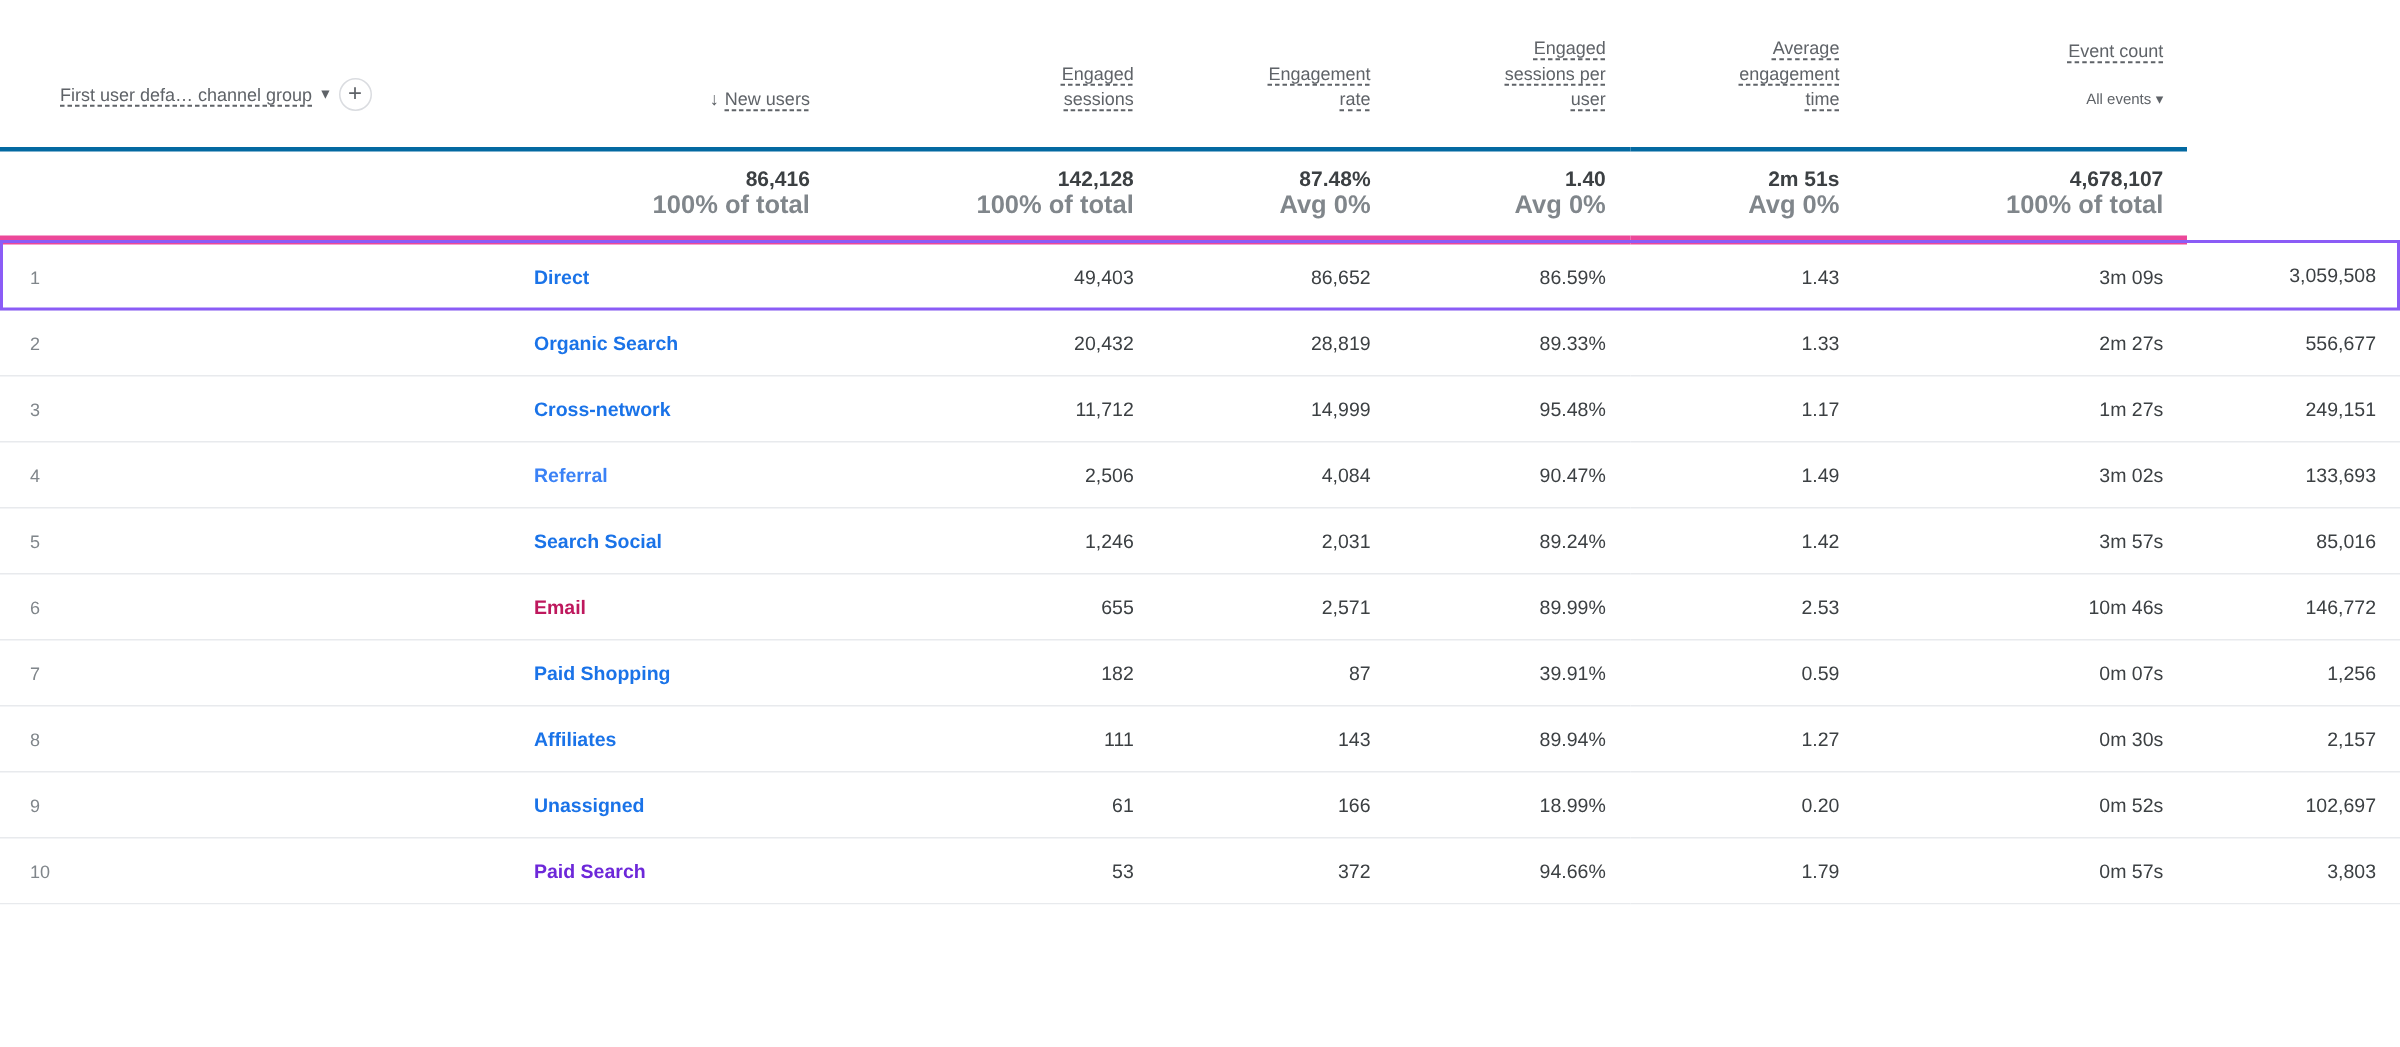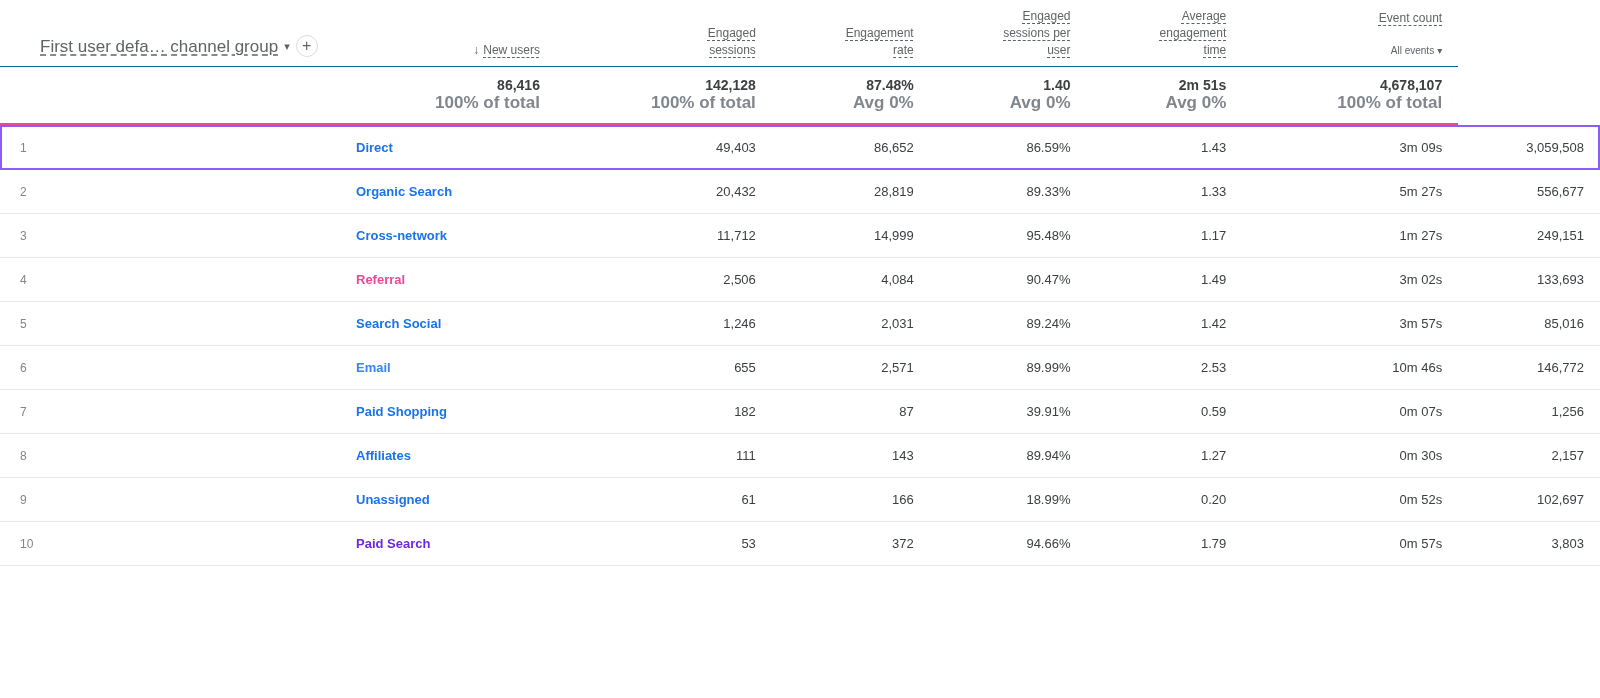--- a/index.html
+++ b/index.html
@@ -11,37 +11,37 @@
     }
     .table-container {
       width: 1600px;
       overflow: hidden;
     }
     table {
       width: 100%;
       border-collapse: collapse;
     }
     thead tr.header-row th {
-      padding: 8px 16px;
+      padding: 24px 16px;
       text-align: right;
       font-weight: 400;
       font-size: 12px;
       color: #5f6368;
       vertical-align: bottom;
-      border-bottom: 1px solid #0369a1;
+      border-bottom: 3px solid #0369a1;
       line-height: 1.4;
     }
     thead tr.header-row th.col-dim {
       text-align: left;
       padding-left: 20px;
     }
     thead tr.totals-row td {
       padding: 10px 16px;
       text-align: right;
-      border-bottom: 3px solid #ec4899;
+      border-bottom: 6px solid #ec4899;
       vertical-align: top;
     }
     thead tr.totals-row td.col-dim {
       text-align: left;
     }
     .totals-main {
       font-weight: 700;
       font-size: 14px;
       color: #3c4043;
       display: block;
@@ -106,21 +106,21 @@
   </style>
 </head>
 <body>
 
 <div class="table-container">
   <table>
     <thead>
       <tr class="header-row">
         <th class="col-dim col-header-dim">
           <div class="dim-header">
-            <span style="font-size:17px;color:#5f6368;text-decoration:underline;text-decoration-style:dashed;text-underline-offset:3px;cursor:pointer;">First user defa… channel group</span>
+            <span style="font-size:12px;color:#5f6368;text-decoration:underline;text-decoration-style:dashed;text-underline-offset:3px;cursor:pointer;">First user defa… channel group</span>
             <span style="font-size:11px;color:#5f6368;cursor:pointer;">▾</span>
             <span style="display:inline-flex;align-items:center;justify-content:center;width:22px;height:22px;border-radius:50%;border:1px solid #dadce0;color:#5f6368;cursor:pointer;font-size:16px;background:#fff;">+</span>
           </div>
         </th>
         <th style="cursor:pointer;">
           <span style="margin-right:4px;">↓</span><span class="underline-dashed">New users</span>
         </th>
         <th style="cursor:pointer;">
           <span class="underline-dashed">Engaged<br>sessions</span>
         </th>
@@ -182,56 +182,56 @@
           <td>3m 09s</td>
           <td>3,059,508</td>
         </tr>
         <tr>
           <td style="width: 40px; text-align: left; padding-left: 20px; font-size: 12px; color: rgb(128, 134, 139);">2</td>
           <td class="col-dim" style="cursor: pointer; color: rgb(26, 115, 232);">Organic Search</td>
           <td>20,432</td>
           <td>28,819</td>
           <td>89.33%</td>
           <td>1.33</td>
-          <td>5m 27s</td>
+          <td>2m 27s</td>
           <td>556,677</td>
         </tr>
         <tr>
           <td style="width: 40px; text-align: left; padding-left: 20px; font-size: 12px; color: rgb(128, 134, 139);">3</td>
           <td class="col-dim" style="cursor: pointer; color: rgb(26, 115, 232);">Cross-network</td>
           <td>11,712</td>
           <td>14,999</td>
           <td>95.48%</td>
           <td>1.17</td>
           <td>1m 27s</td>
           <td>249,151</td>
         </tr>
         <tr>
           <td style="width: 40px; text-align: left; padding-left: 20px; font-size: 12px; color: rgb(128, 134, 139);">4</td>
-          <td class="col-dim" style="cursor: pointer; color: #ec4899;">Referral</td>
+          <td class="col-dim" style="cursor: pointer; color: #3b82f6;">Referral</td>
           <td>2,506</td>
           <td>4,084</td>
           <td>90.47%</td>
           <td>1.49</td>
           <td>3m 02s</td>
           <td>133,693</td>
         </tr>
         <tr>
           <td style="width: 40px; text-align: left; padding-left: 20px; font-size: 12px; color: rgb(128, 134, 139);">5</td>
           <td class="col-dim" style="cursor: pointer; color: rgb(26, 115, 232);">Search Social</td>
           <td>1,246</td>
           <td>2,031</td>
           <td>89.24%</td>
           <td>1.42</td>
           <td>3m 57s</td>
           <td>85,016</td>
         </tr>
         <tr>
           <td style="width: 40px; text-align: left; padding-left: 20px; font-size: 12px; color: rgb(128, 134, 139);">6</td>
-          <td class="col-dim" style="cursor: pointer; color: #3b82f6;">Email</td>
+          <td class="col-dim" style="cursor: pointer; color: #be185d;">Email</td>
           <td>655</td>
           <td>2,571</td>
           <td>89.99%</td>
           <td>2.53</td>
           <td>10m 46s</td>
           <td>146,772</td>
         </tr>
         <tr>
           <td style="width: 40px; text-align: left; padding-left: 20px; font-size: 12px; color: rgb(128, 134, 139);">7</td>
           <td class="col-dim" style="cursor: pointer; color: rgb(26, 115, 232);">Paid Shopping</td>

